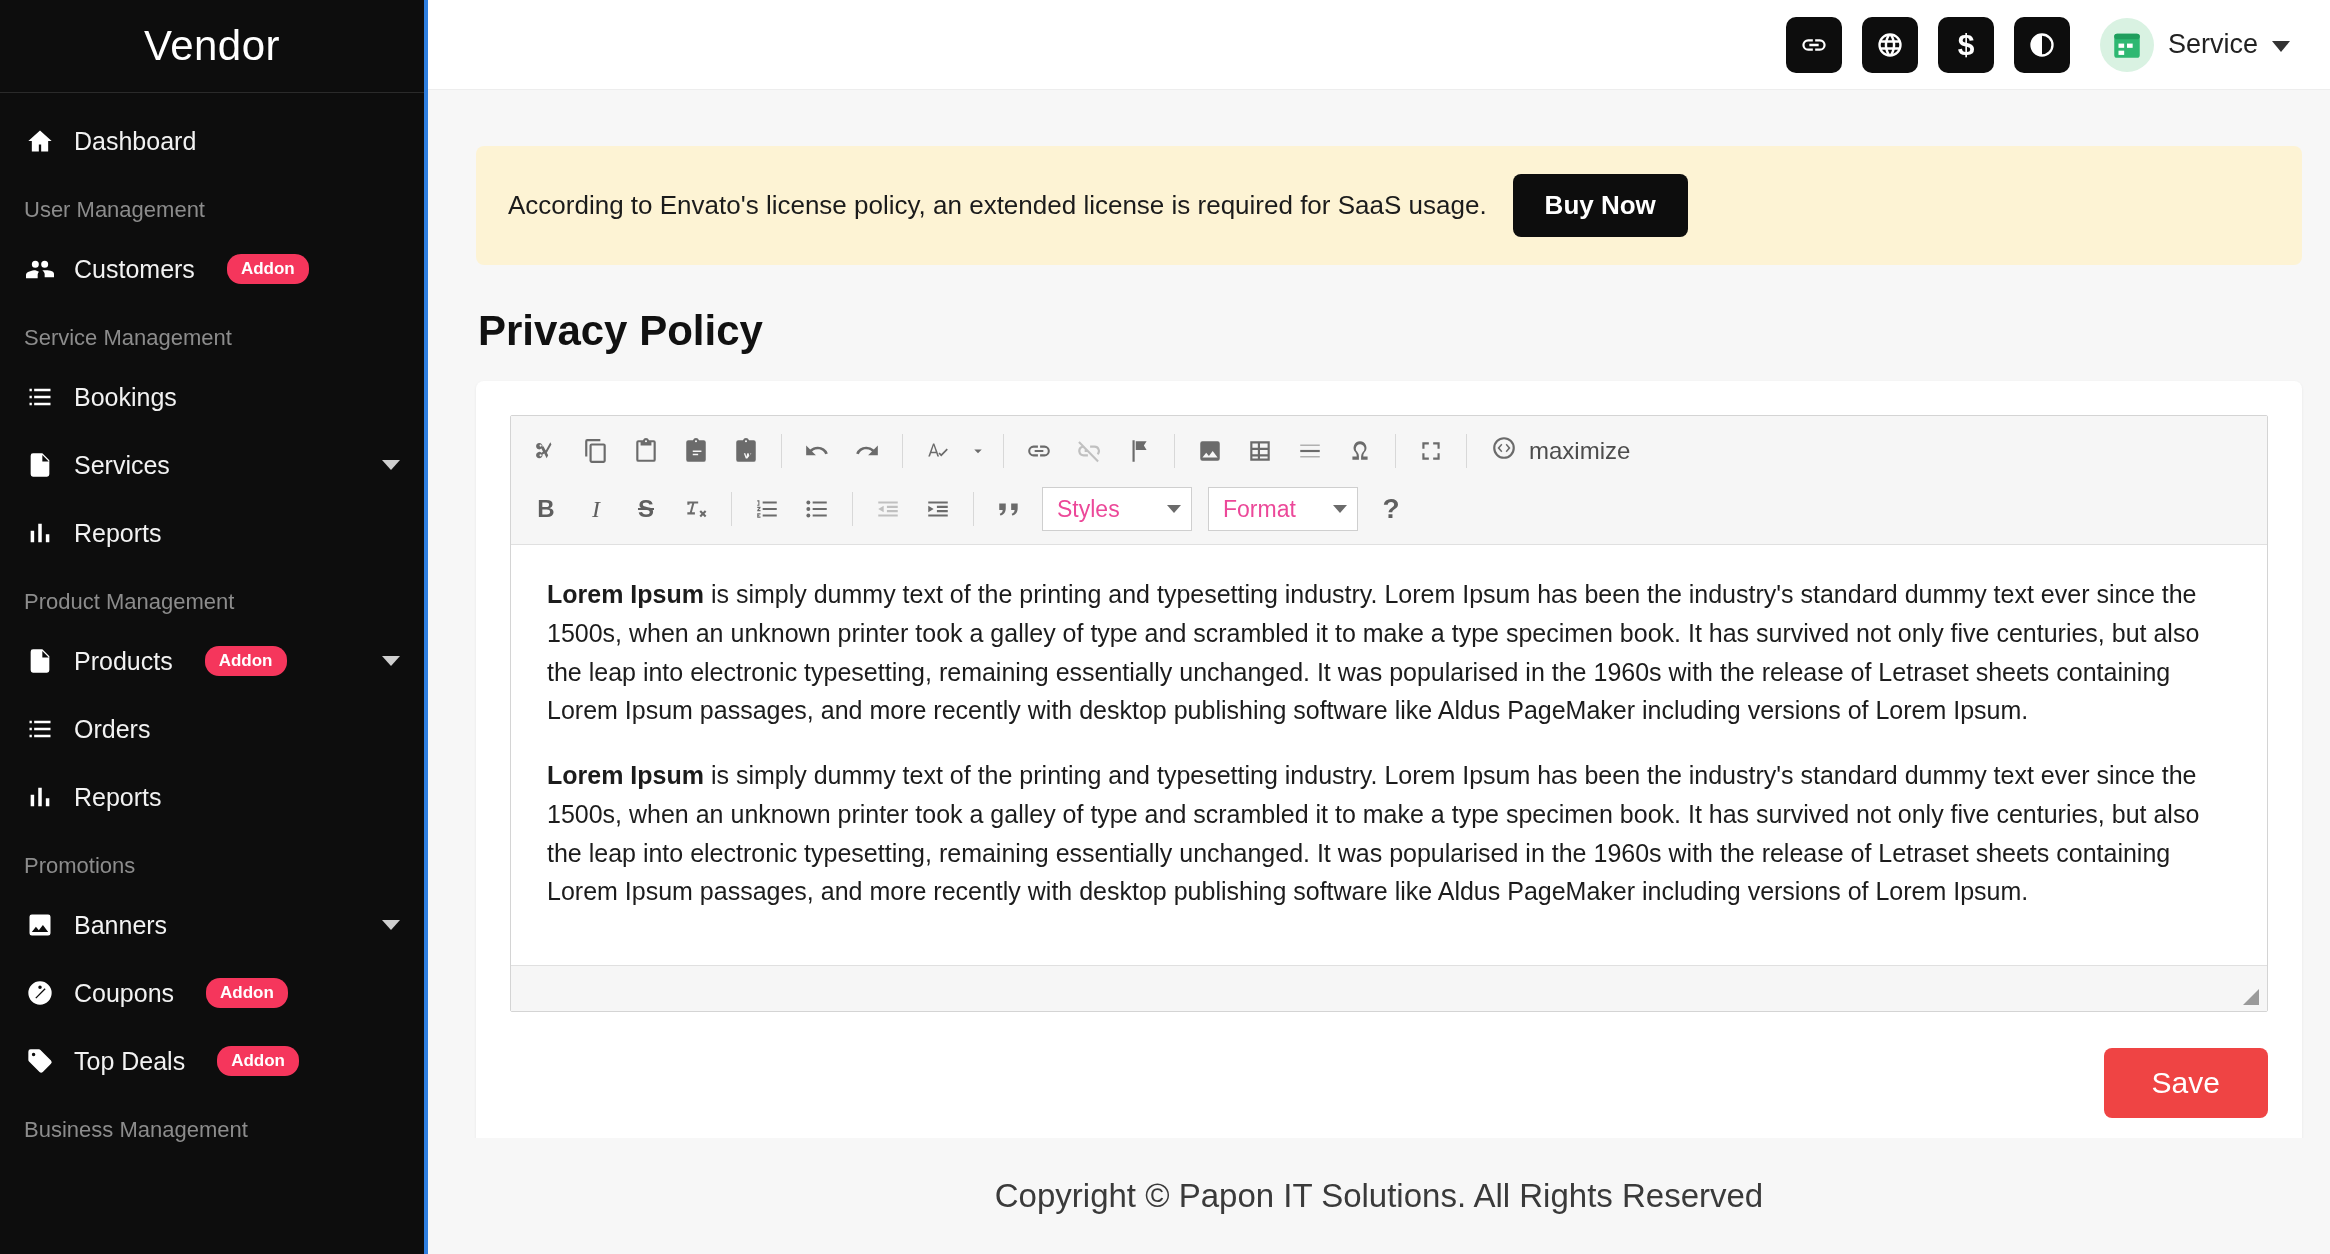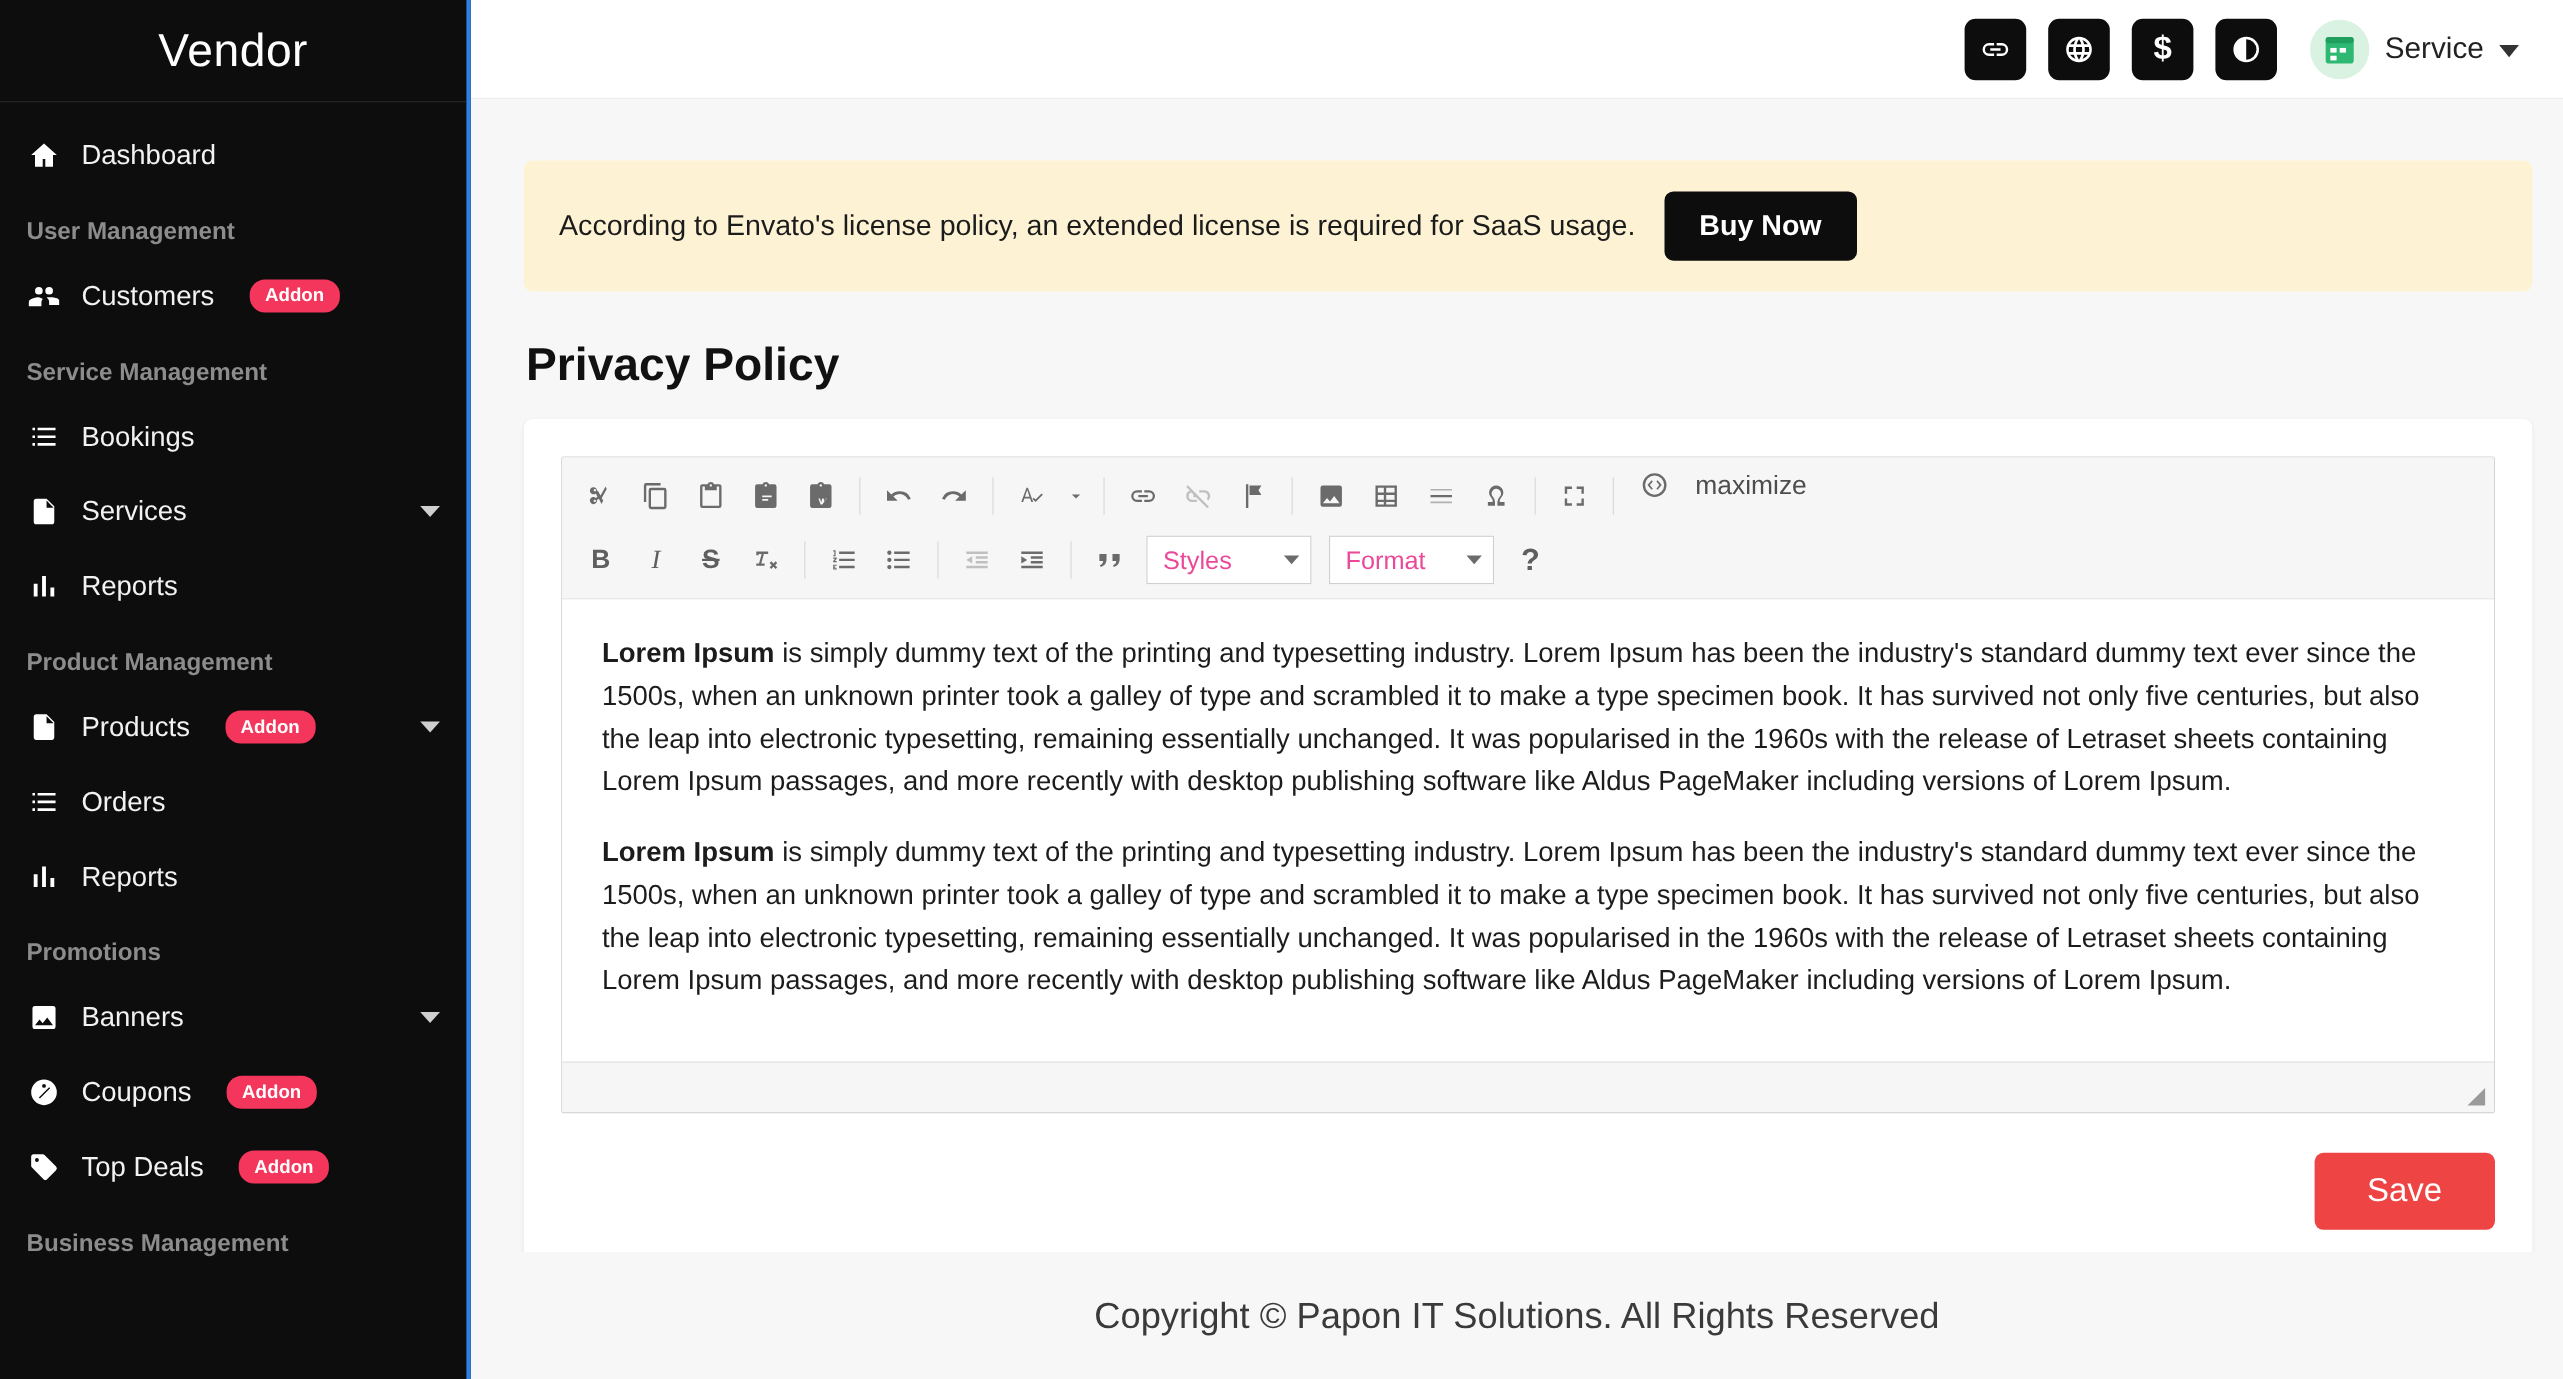--- a/index.html
+++ b/index.html
@@ -19,21 +19,21 @@
     position: relative; overflow: hidden;
   }
   .brand {
     height: 93px; display: flex; align-items: center; justify-content: center;
     border-bottom: 1px solid #2a2a2a;
   }
   .brand-title { font-size: 42px; font-weight: 400; letter-spacing: .5px; }
   .nav { padding-top: 14px; }
   .nav-section {
     font-size: 22px; color: #8c8c8c; padding: 22px 24px 12px 24px;
-    font-weight: 700;
+    font-weight: 400;
   }
   .nav-item {
     display: flex; align-items: center; gap: 18px;
     padding: 12px 24px; height: 68px; cursor: pointer; position: relative;
   }
   .nav-icon {
     width: 32px; height: 32px; display: flex; align-items: center;
     justify-content: center; color: #ffffff; flex: 0 0 32px;
   }
   .nav-icon svg { width: 28px; height: 28px; fill: #ffffff; }
@@ -97,21 +97,21 @@
   }
   .tb-btn svg { width: 26px; height: 26px; fill: #6b6b6b; }
   .tb-btn.disabled { opacity: .38; }
   .tb-sep { width: 1px; height: 34px; background: #d8d8d8; margin: 0 8px; }
   .tb-combo {
     display: flex; align-items: center; justify-content: space-between;
     min-width: 150px; height: 44px; border: 1px solid #cfcfcf; background: #fff;
     padding: 0 10px 0 14px; font-size: 23px; color: #ec4899; cursor: pointer; margin: 0 6px;
   }
   .tb-combo .cc { width: 0; height: 0; border-left: 7px solid transparent; border-right: 7px solid transparent; border-top: 8px solid #6b6b6b; }
-  .tb-source { display: flex; align-items: flex-start; gap: 24px; padding: 0 12px; height: 46px; cursor: pointer; font-size: 24px; color: #4d4d4d; }
+  .tb-source { display: flex; align-items: center; gap: 12px; padding: 0 12px; height: 46px; cursor: pointer; font-size: 24px; color: #4d4d4d; }
   .bold-i { font-weight: bold; }
   .ital-i { font-style: italic; font-family: "Liberation Serif", serif; }
   .strike-i { text-decoration: line-through; }
 
   .editor-body { padding: 30px 36px; min-height: 420px; background: #fff; }
   .editor-body p { font-size: 25px; line-height: 1.55; color: #1c1c1c; margin-bottom: 26px; }
   .editor-body p:last-child { margin-bottom: 0; }
   .editor-footer { height: 46px; background: #f6f6f6; border-top: 1px solid #e0e0e0; position: relative; }
   .resize-grip { position: absolute; right: 8px; bottom: 6px; width: 0; height: 0; border-left: 16px solid transparent; border-bottom: 16px solid #9a9a9a; }
   .save-row { display: flex; justify-content: flex-end; margin-top: 36px; }

